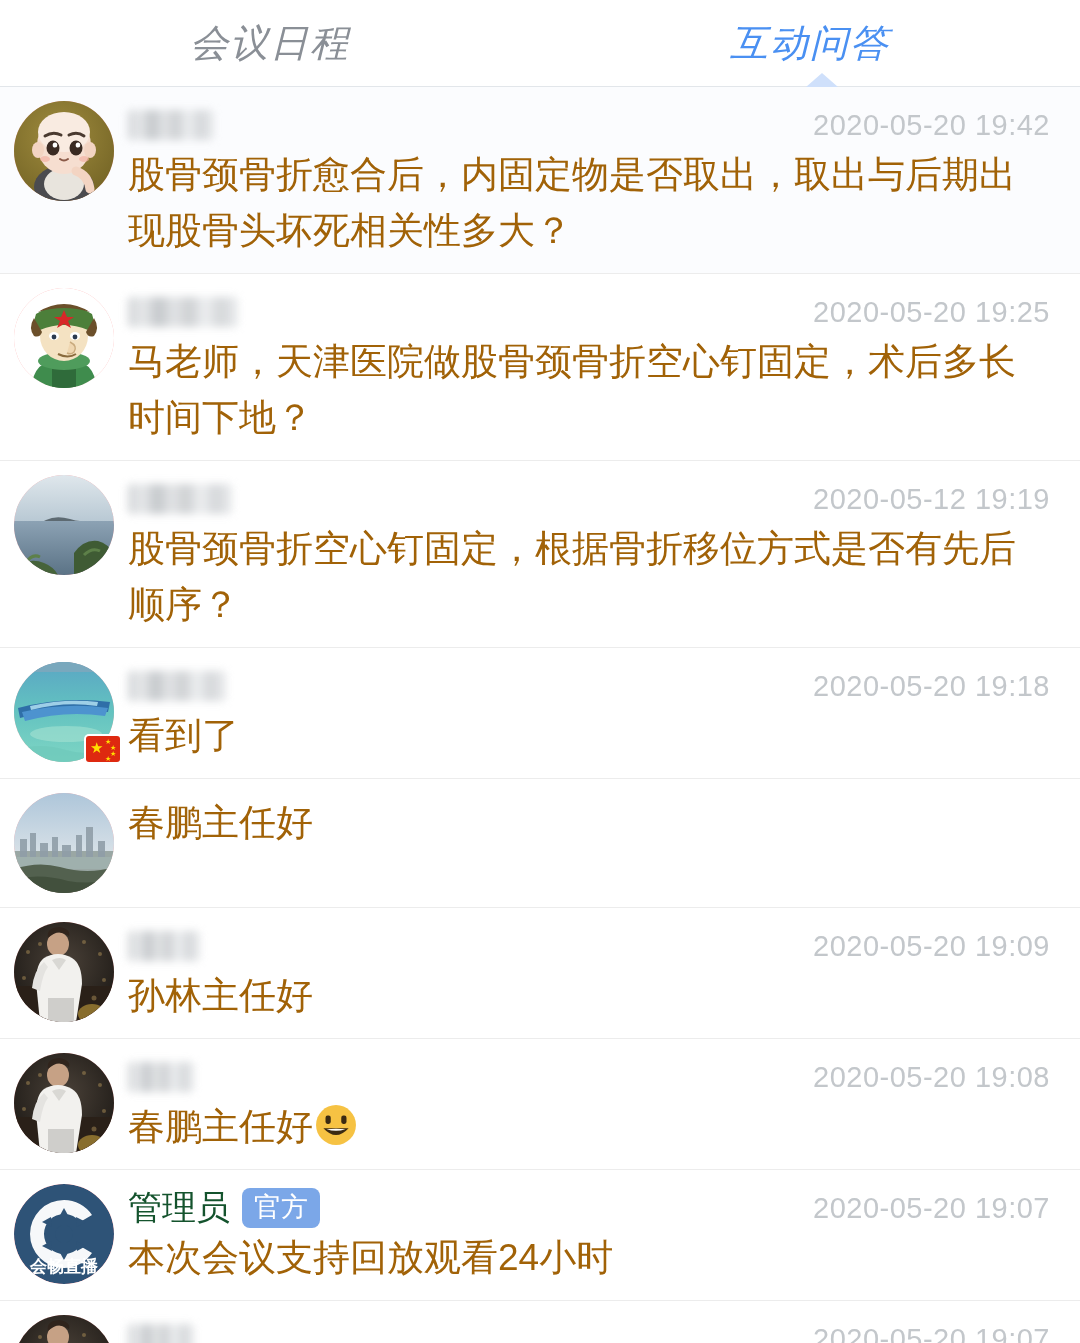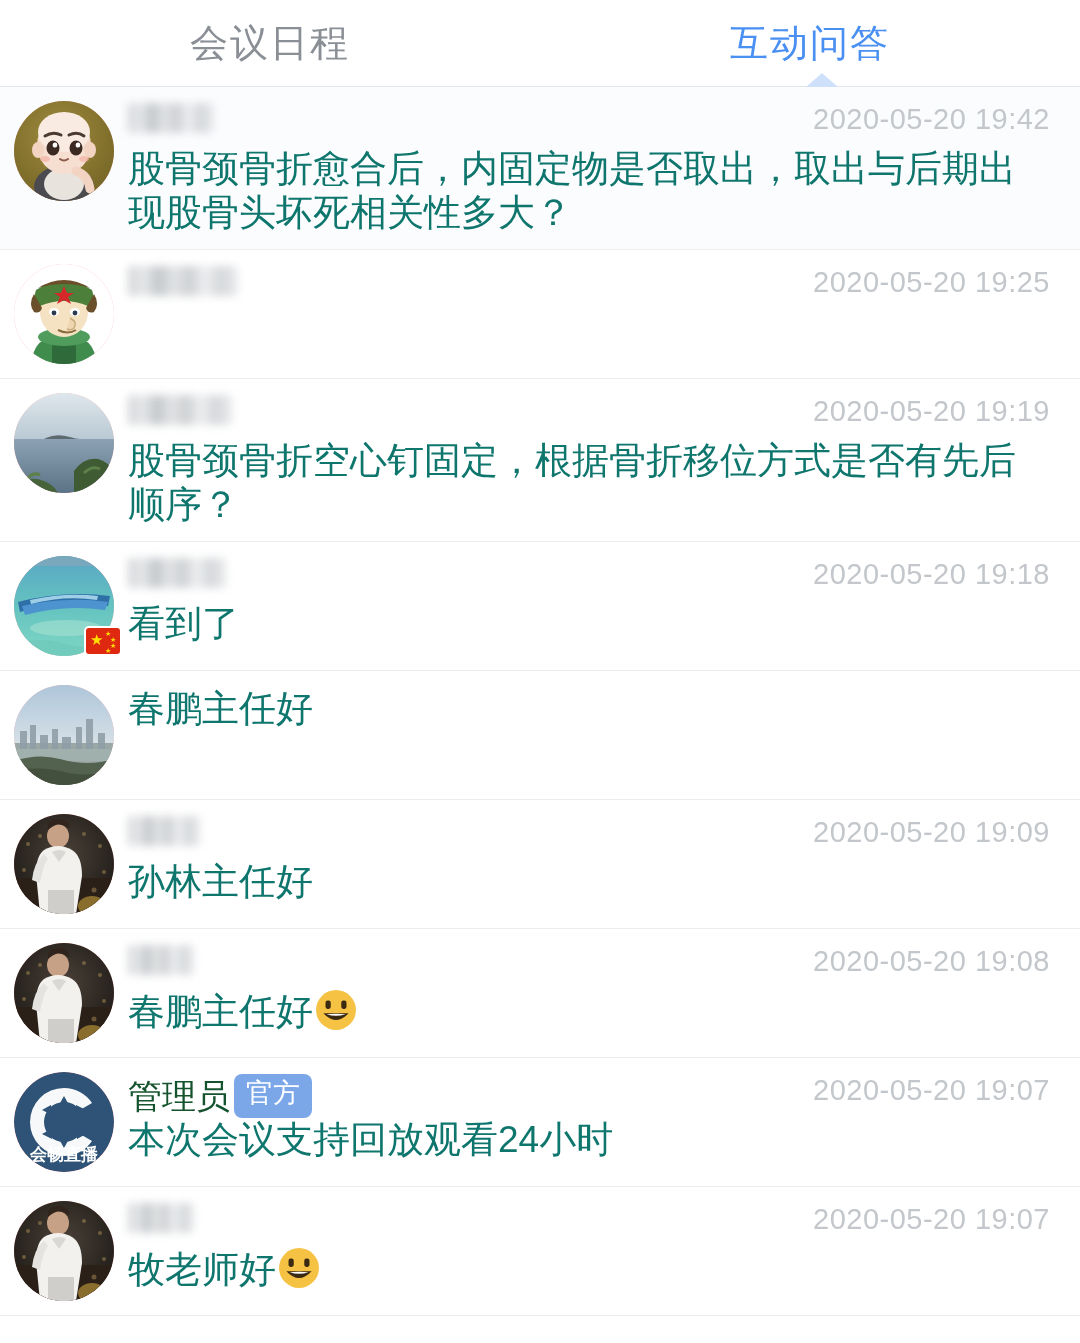--- a/index.html
+++ b/index.html
@@ -16,20 +16,21 @@
   }
 
   
   .tabbar {
     position: relative;
     display: flex;
     align-items: center;
     height: 86px;
     background: #ffffff;
     border-bottom: 1px solid #e2e6ea;
+    font-style: italic;
   }
   .tab {
     flex: 1 1 50%;
     text-align: center;
     font-size: 38px;
     letter-spacing: 2px;
     line-height: 86px;
     cursor: pointer;
     user-select: none;
   }
@@ -106,20 +107,21 @@
   .flag-badge .s3 { left: 24px; top: 14px; }
   .flag-badge .s4 { left: 19px; top: 19px; }
 
   .body {
     flex: 1 1 auto;
     min-width: 0;
     padding-top: 2px;
   }
   .meta {
     display: flex;
+    align-items: center;
     height: 44px;
   }
   .username {
     font-size: 32px;
     color: #9aa0a6;
     white-space: nowrap;
   }
   .username.blurred {
     color: transparent;
     background: linear-gradient(90deg,
@@ -133,40 +135,40 @@
   }
   .username.admin {
     color: #14532d;
     filter: none;
     background: none;
     height: auto;
     font-size: 34px;
   }
   .badge {
     display: inline-block;
-    margin-left: 4px;
+    margin-left: 12px;
     padding: 2px 12px 4px;
     background: #7ba7e8;
     color: #ffffff;
     font-size: 27px;
     line-height: 34px;
     border-radius: 8px;
     white-space: nowrap;
   }
   .time {
     margin-left: auto;
     font-size: 29px;
     color: #c3c7cb;
     white-space: nowrap;
     letter-spacing: .5px;
   }
   .text {
     font-size: 37px;
-    line-height: 44px;
-    color: #0f766e;
+    line-height: 56px;
+    color: #a16207;
     word-break: break-all;
     padding-right: 6px;
   }
   .emoji {
     display: inline-block;
     vertical-align: -7px;
     width: 42px;
     height: 42px;
     margin-left: 2px;
   }
@@ -244,20 +246,21 @@
     <path d="M56 54 q8 4 4 10 q-3 3 -7 1" fill="#efd6b0" stroke="#c9aa7d" stroke-width="1.4"></path>
     <path d="M44 66 q10 5 18 0" stroke="#8a6b3d" stroke-width="2" fill="none"></path>
   </svg>
         </div>
       </div>
       <div class="body">
         <div class="meta">
           <span class="username blurred" style="width: 110px;"></span>
           <span class="time">2020-05-20 19:25</span>
         </div>
+        <div class="text"><span>马老师，天津医院做股骨颈骨折空心钉固定，术后多长时间下地？</span></div>
       </div>
     </div>
     <div class="msg">
       <div class="avatar-wrap">
         <div class="avatar">
           <svg viewBox="0 0 100 100" xmlns="http://www.w3.org/2000/svg">
     <defs>
       <linearGradient id="sky1" x1="0" y1="0" x2="0" y2="1">
         <stop offset="0%" stop-color="#dfe7ec"></stop>
                 <stop offset="100%" stop-color="#b9c9d4"></stop>
@@ -273,21 +276,21 @@
     <path d="M60 78 q10 -14 24 -12 q10 2 16 14 v20 h-40z" fill="#3f5b34"></path>
     <path d="M0 92 q16 -10 30 -4 q10 4 14 12 h-44z" fill="#46633a"></path>
     <path d="M12 88 q6 -10 14 -6" stroke="#5d8049" stroke-width="3" fill="none"></path>
     <path d="M70 80 q8 -8 16 -4" stroke="#5d8049" stroke-width="3" fill="none"></path>
   </svg>
         </div>
       </div>
       <div class="body">
         <div class="meta">
           <span class="username blurred" style="width: 104px;"></span>
-          <span class="time">2020-05-20 19:19</span>
+          <span class="time">2020-05-12 19:19</span>
         </div>
         <div class="text"><span>股骨颈骨折空心钉固定，根据骨折移位方式是否有先后顺序？</span></div>
       </div>
     </div>
     <div class="msg">
       <div class="avatar-wrap">
         <div class="avatar">
           <svg viewBox="0 0 100 100" xmlns="http://www.w3.org/2000/svg">
     <defs>
       <linearGradient id="wat" x1="0" y1="0" x2="0" y2="1">

